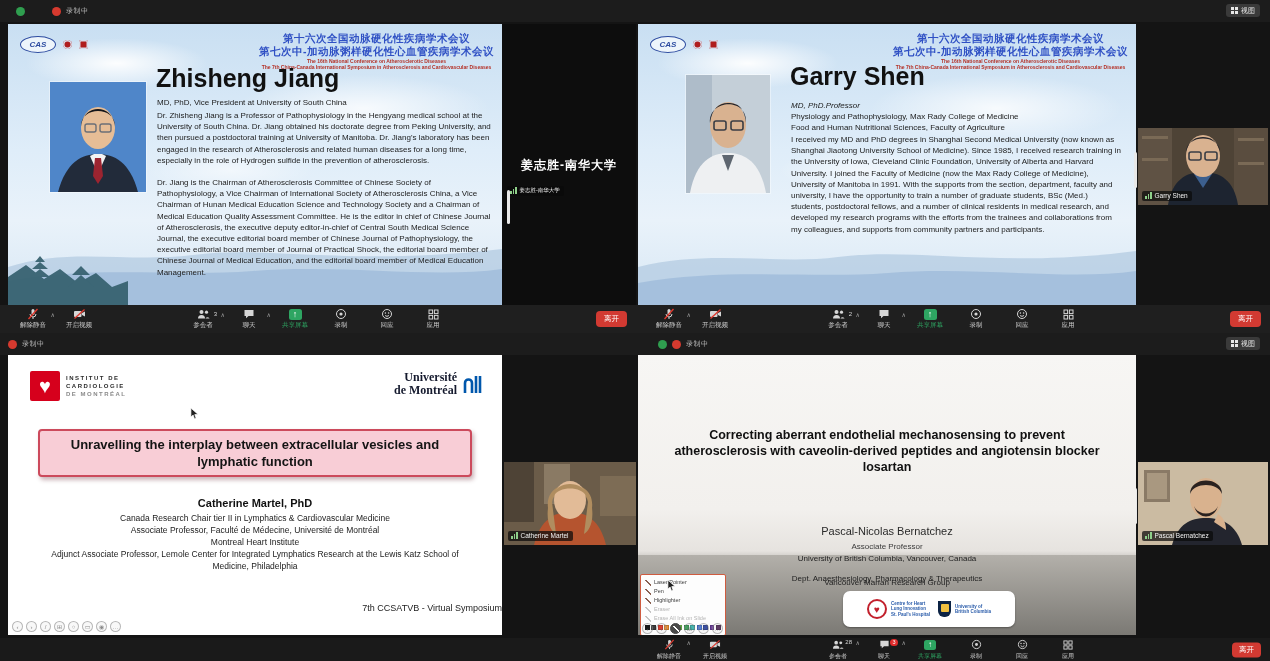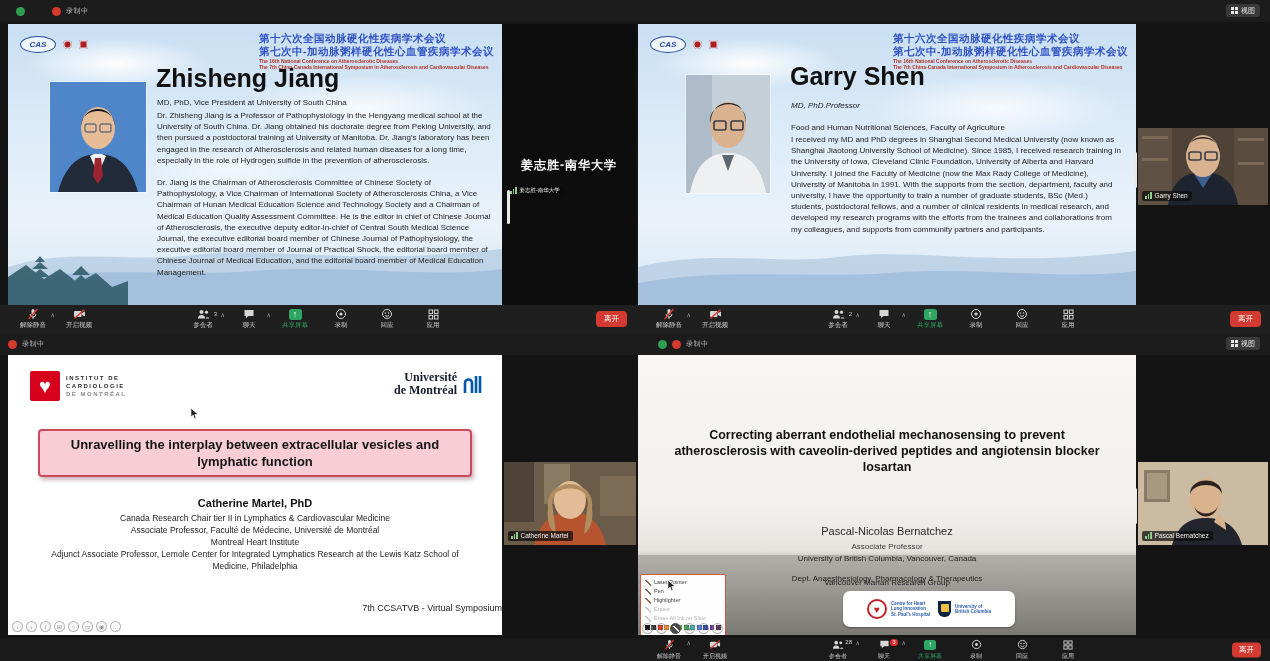--- a/index.html
+++ b/index.html
@@ -28,21 +28,21 @@
       radial-gradient(ellipse 130px 36px at 22% 14%, rgba(255,255,255,.95), rgba(255,255,255,0) 70%),
       radial-gradient(ellipse 180px 48px at 72% 30%, rgba(255,255,255,.8), rgba(255,255,255,0) 70%),
       radial-gradient(ellipse 120px 30px at 45% 52%, rgba(255,255,255,.55), rgba(255,255,255,0) 70%),
       linear-gradient(180deg,#c9dff2 0%, #dfedf9 45%, #e9f2fa 70%, #d7e7f4 100%); }
   .land { position:absolute; left:0; bottom:0; width:100%; height:84px; }
   .logo-row { position:absolute; left:12px; top:12px; display:flex; align-items:center; gap:7px; }
   .cas-oval { width:36px; height:17px; border:1.5px solid #2c4ba0; border-radius:50%; background:rgba(255,255,255,.65);
       color:#2c4ba0; font-size:8px; font-weight:bold; font-style:italic; display:flex; align-items:center; justify-content:center; }
   .mini-logo { width:9px; height:9px; border-radius:50%; background:#b01d1d; box-shadow:inset 0 0 0 1.5px #d8dbe8; }
   .mini-logo.sq { border-radius:2px; }
-  .cn-header { position:absolute; right:8px; top:8px; text-align:left;margin-left:7px; }
+  .cn-header { position:absolute; right:8px; top:8px; text-align:center;margin-left:7px; }
   .cn-line { color:#2f50c4; font-weight:bold; font-size:10.5px; line-height:13px; letter-spacing:.5px; }
   .en-line { color:#b43026; font-size:5px; line-height:6px; font-weight:bold; }
   .photo { position:absolute; overflow:hidden; box-shadow:0 0 0 1px rgba(255,255,255,.4); }
   .spk-name { position:absolute; font-size:25px; font-weight:bold; color:#111; letter-spacing:0; }
   .spk-cred { position:absolute; font-size:8px; color:#1c1c1c; }
   .bio { position:absolute; font-size:8px; line-height:11.2px; color:#1c1c1c; }
 
   
   .tile { position:absolute; background:#0c0c0c; overflow:hidden; }
   .tile svg { position:absolute; left:0; top:0; width:100%; height:100%; }
@@ -202,20 +202,21 @@
         <path d="M34,80 L42,98 L50,80 Z" fill="#7e8florida" fill-opacity="0"></path>
         <path d="M36,80 L42,96 L48,80 Z" fill="#5e6670"></path>
         <ellipse cx="42" cy="50" rx="18" ry="23" fill="#d9b290"></ellipse>
         <path d="M24,48 C22,24 62,22 60,48 C58,32 52,28 42,28 C32,28 26,34 24,48 Z" fill="#23242a"></path>
         <rect x="28" y="46" width="12" height="9" rx="2" fill="none" stroke="#3a3d44" stroke-width="1.6"></rect>
         <rect x="45" y="46" width="12" height="9" rx="2" fill="none" stroke="#3a3d44" stroke-width="1.6"></rect>
       </svg>
     </div>
     <div class="spk-name" style="left:152px; top:38px;">Garry Shen</div>
     <div class="bio" style="left:153px; top:76px; width:330px;font-style:italic;">MD, PhD.Professor</div>
+    <div class="bio" style="left:153px; top:87px; width:330px;">Physiology and Pathophysiology, Max Rady College of Medicine</div>
     <div class="bio" style="left:153px; top:98px; width:330px;">Food and Human Nutritional Sciences, Faculty of Agriculture</div>
     <div class="bio" style="left:153px; top:110px; width:330px;">I received my MD and PhD degrees in Shanghai Second Medical University (now known as Shanghai Jiaotong University School of Medicine). Since 1985, I received research training in the University of Iowa, Cleveland Clinic Foundation, University of Alberta and Harvard University. I joined the Faculty of Medicine (now the Max Rady College of Medicine), University of Manitoba in 1991. With the supports from the section, department, faculty and university, I have the opportunity to train a number of graduate students, BSc (Med.) students, postdoctoral fellows, and a number of clinical residents in medical research, and developed my research programs with the efforts from the trainees and collaborations from my colleagues, and supports from community partners and participants.</div>
   </div>
 
   <div class="tile" style="left:1138px; top:128px; width:130px; height:77px;">
     <svg viewBox="0 0 130 77" preserveAspectRatio="none">
       <rect width="130" height="77" fill="#4e4336"></rect>
       <rect x="0" y="0" width="34" height="77" fill="#5f5244"></rect>
       <rect x="96" y="0" width="34" height="77" fill="#5a4d3f"></rect>
       <rect x="4" y="8" width="26" height="3" fill="#7a6a56"></rect>

